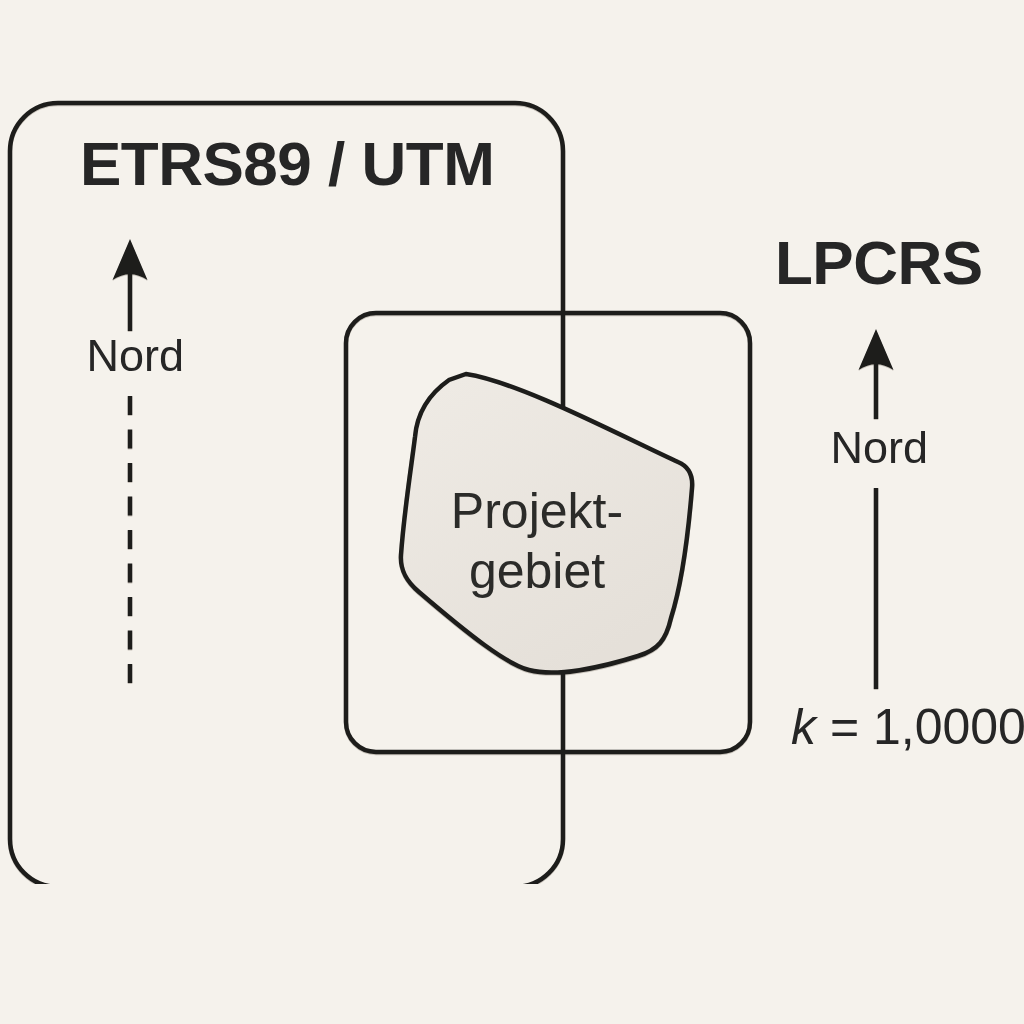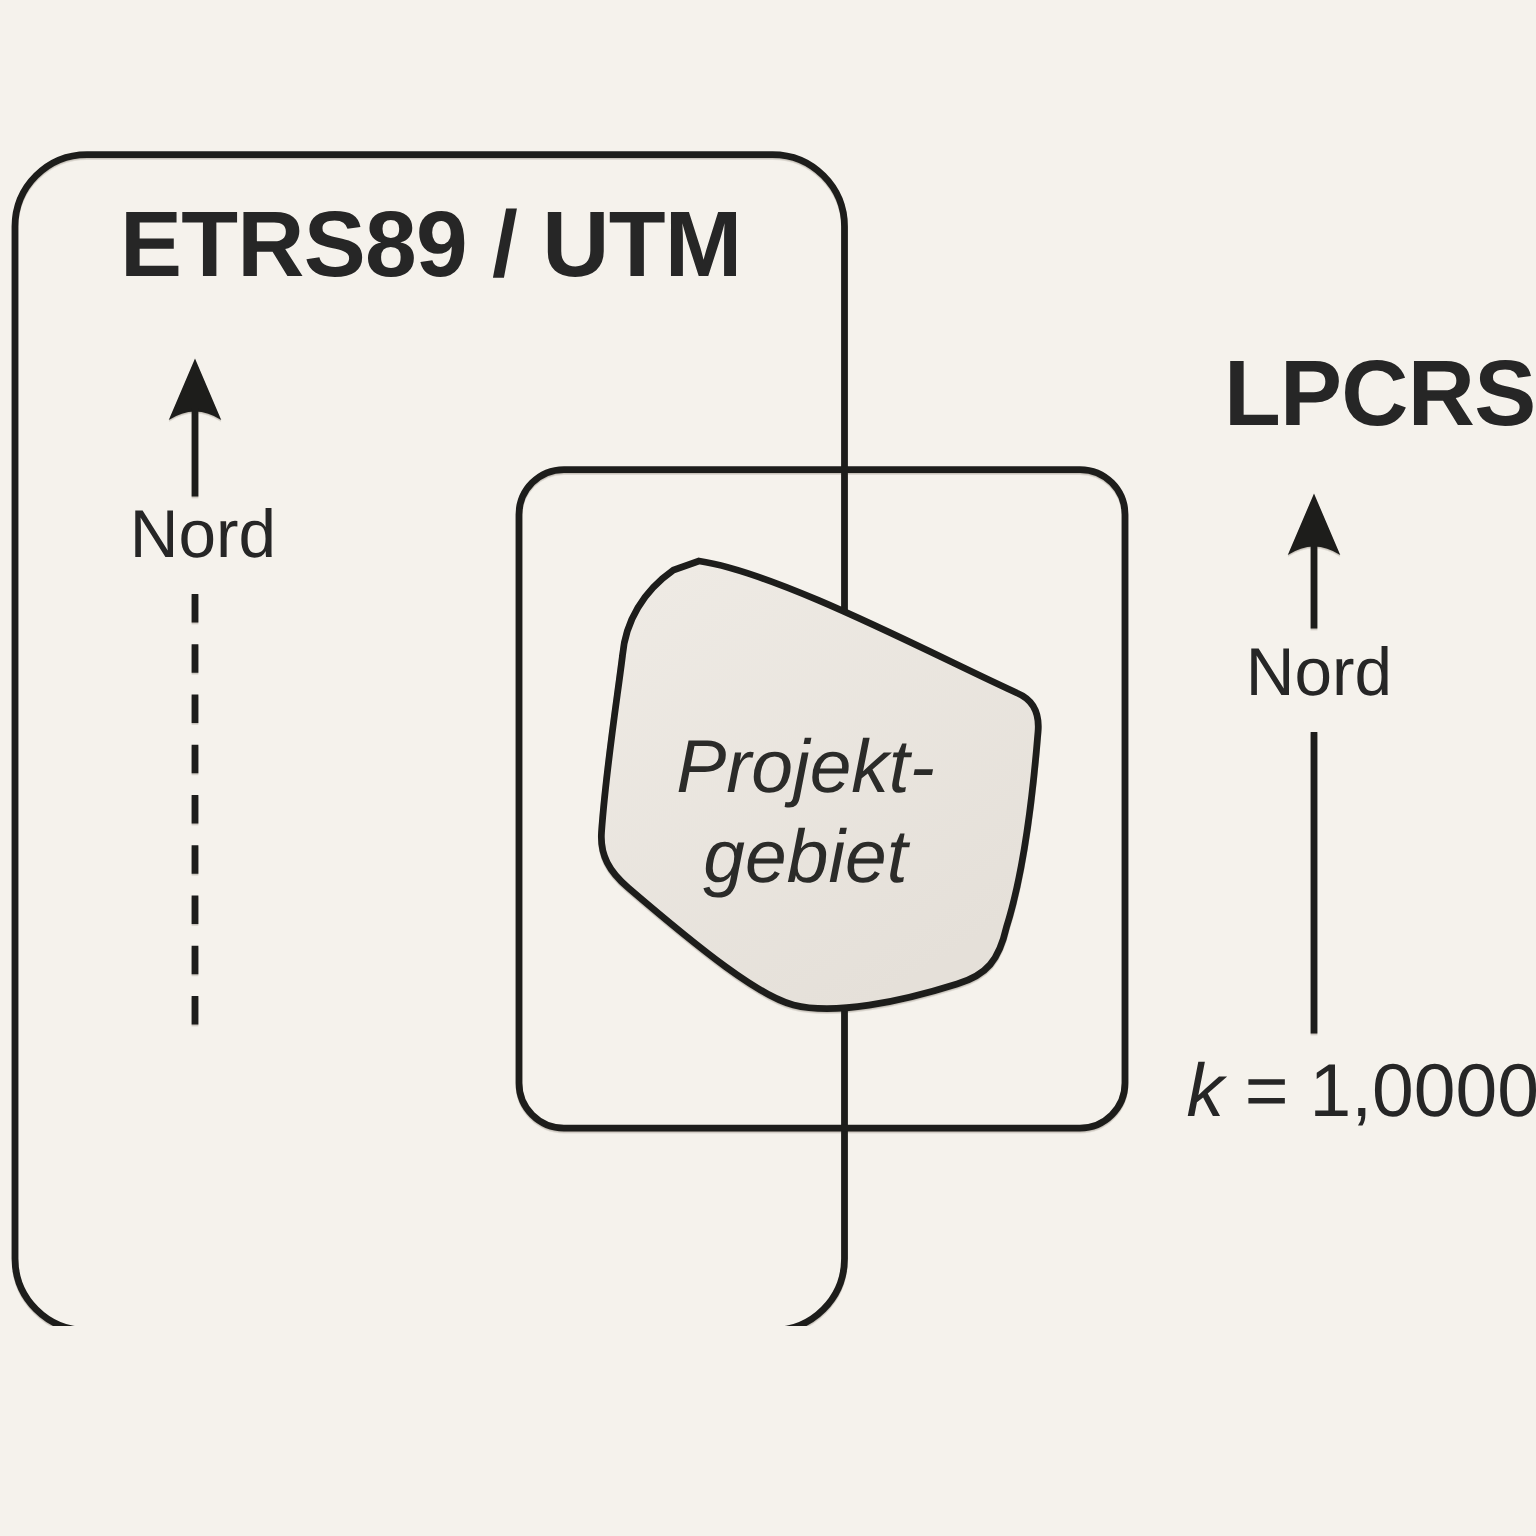--- a/index.html
+++ b/index.html
@@ -22,21 +22,21 @@
   .stop-a{stop-color:var(--region-fill-light);}
   .stop-b{stop-color:var(--region-fill-dark);}
   .label{position:absolute;color:var(--text);line-height:1;white-space:nowrap;}
   .title{font-size:62px;font-weight:bold;letter-spacing:-0.5px;}
   .nord{font-size:45px;width:104px;text-align:right;}
   .scale{font-size:50px;}
   .scale i{font-style:italic;font-family:"Liberation Sans","DejaVu Sans",sans-serif;}
   .scale .sub{font-size:0.62em;vertical-align:-0.28em;}
   #project-label{
     left:392px;top:481px;width:290px;text-align:center;
-    font-size:50px;line-height:60px;color:#2b2b29;white-space:normal;font-style:italic;
+    font-size:50px;line-height:60px;color:#2b2b29;white-space:normal;
   }
 </style>
 </head>
 <body>
 
 <div id="stage">
 
   <svg id="shapes" width="1024" height="1024" viewBox="0 0 1024 1024">
     <defs>
       <linearGradient id="regionGrad" x1="0" y1="0" x2="0.6" y2="1">
@@ -71,21 +71,21 @@
       <g>
         <path class="ink-fill" d="M876 329 L893.5 370 Q876 358.5 858.5 370 Z"></path>
         <line class="ink" x1="876" y1="362" x2="876" y2="419"></line>
         <line class="ink" x1="876" y1="488" x2="876" y2="689"></line>
       </g>
     </g>
   </svg>
 
   <div class="label title" style="left:80px;top:133px;">ETRS89 / UTM</div>
 
-  <div class="label title" style="left:775px;top:232px;margin-left:41px;">LPCRS</div>
+  <div class="label title" style="left:775px;top:232px;">LPCRS</div>
 
   <div class="label nord" style="left:80px;top:333px;">Nord</div>
 
   <div class="label nord" style="left:824px;top:425px;">Nord</div>
 
   <div id="project-label" class="label">
     <div>Projekt-</div>
     <div>gebiet</div>
   </div>
 

